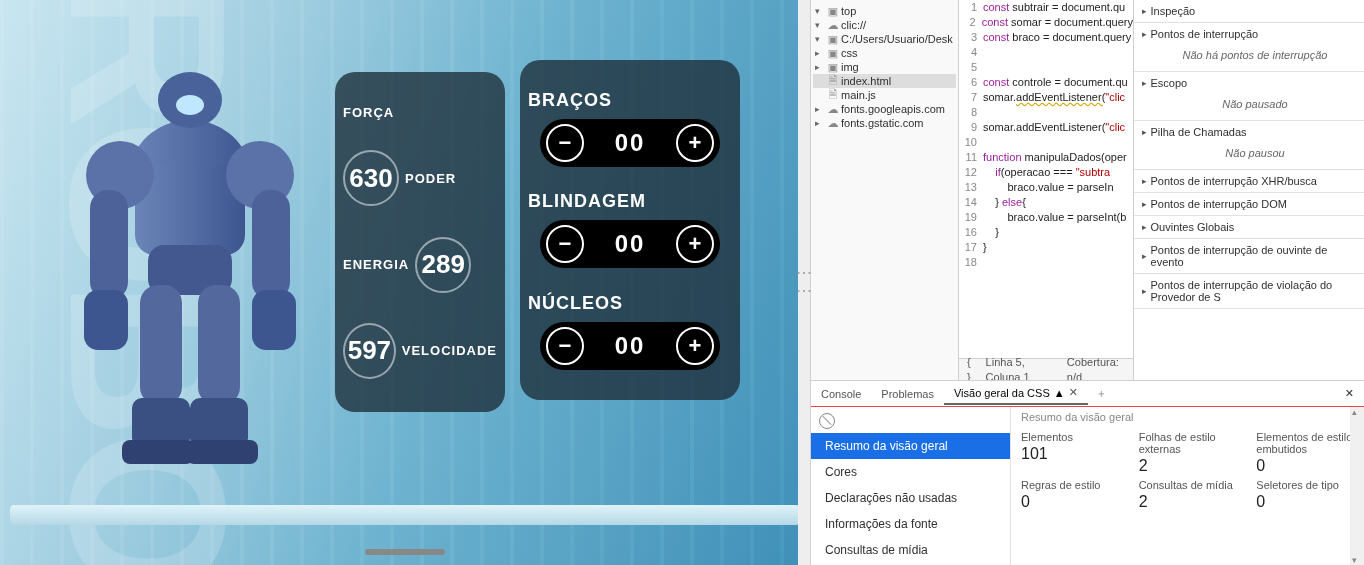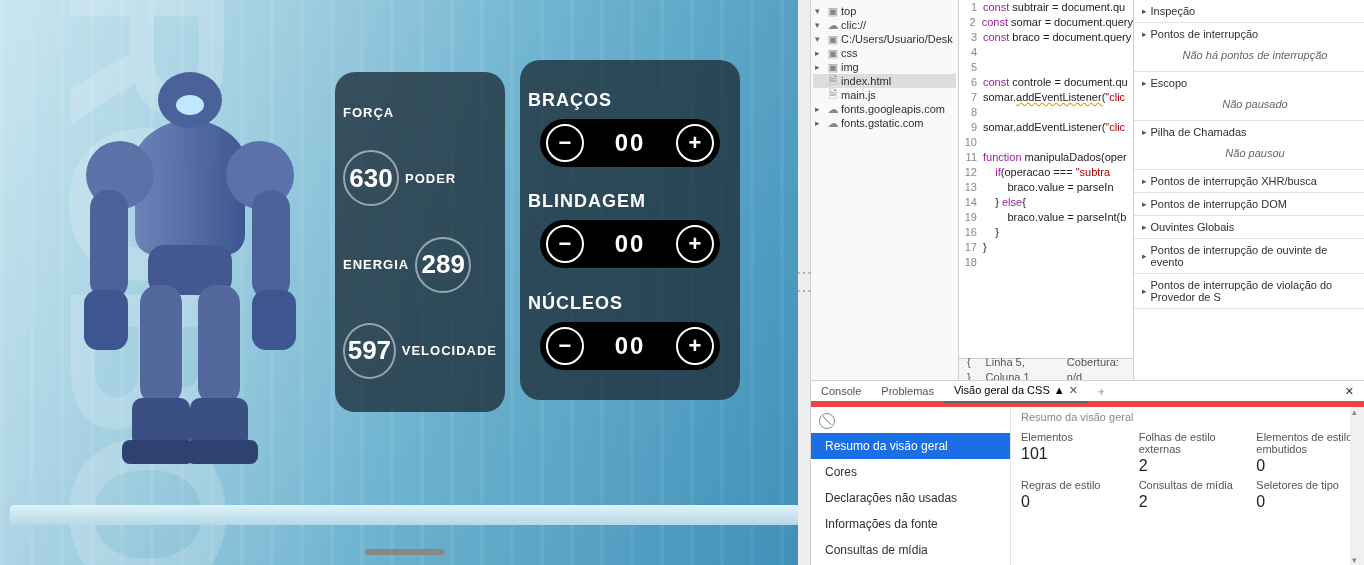--- a/index.html
+++ b/index.html
@@ -54,21 +54,21 @@
 .ul{text-decoration:underline wavy #d0a000;}
 .codefoot{position:absolute;bottom:0;left:0;right:0;height:22px;border-top:1px solid #d0d0d0;display:flex;align-items:center;gap:10px;padding:0 8px;background:#f5f5f5;font-size:11px;color:#555;}
 
 .right{width:230px;overflow:auto;}
 .acc{border-bottom:1px solid #e2e2e2;}
 .acc-h{display:flex;align-items:center;gap:4px;padding:5px 8px;cursor:pointer;font-size:11px;}
 .acc-h .tri{font-size:9px;color:#555;}
 .acc-b{padding:4px 8px 10px 20px;font-style:italic;color:#666;text-align:center;}
 
 .dt-bot{flex:1;display:flex;flex-direction:column;border-top:1px solid #d0d0d0;}
-.tabs{display:flex;align-items:center;font-size:11px;border-bottom:6px solid #ef4444;height:26px;}
+.tabs{display:flex;align-items:center;font-size:11px;border-bottom:1px solid #ef4444;height:26px;}
 .tab{padding:4px 10px;color:#555;cursor:pointer;display:flex;align-items:center;gap:4px;}
 .tab.act{color:#000;border-bottom:2px solid #666;}
 .tab .x{font-size:11px;color:#555;}
 .plus{padding:0 8px;color:#888;cursor:pointer;}
 .closebig{margin-left:auto;padding:0 10px;cursor:pointer;}
 
 .csspanel{flex:1;display:flex;overflow:hidden;}
 .cssnav{width:200px;border-right:1px solid #e2e2e2;}
 .cssnav .nitm{padding:6px 14px;font-size:12px;cursor:pointer;}
 .cssnav .nitm.sel{background:#1a6fe6;color:#fff;}

